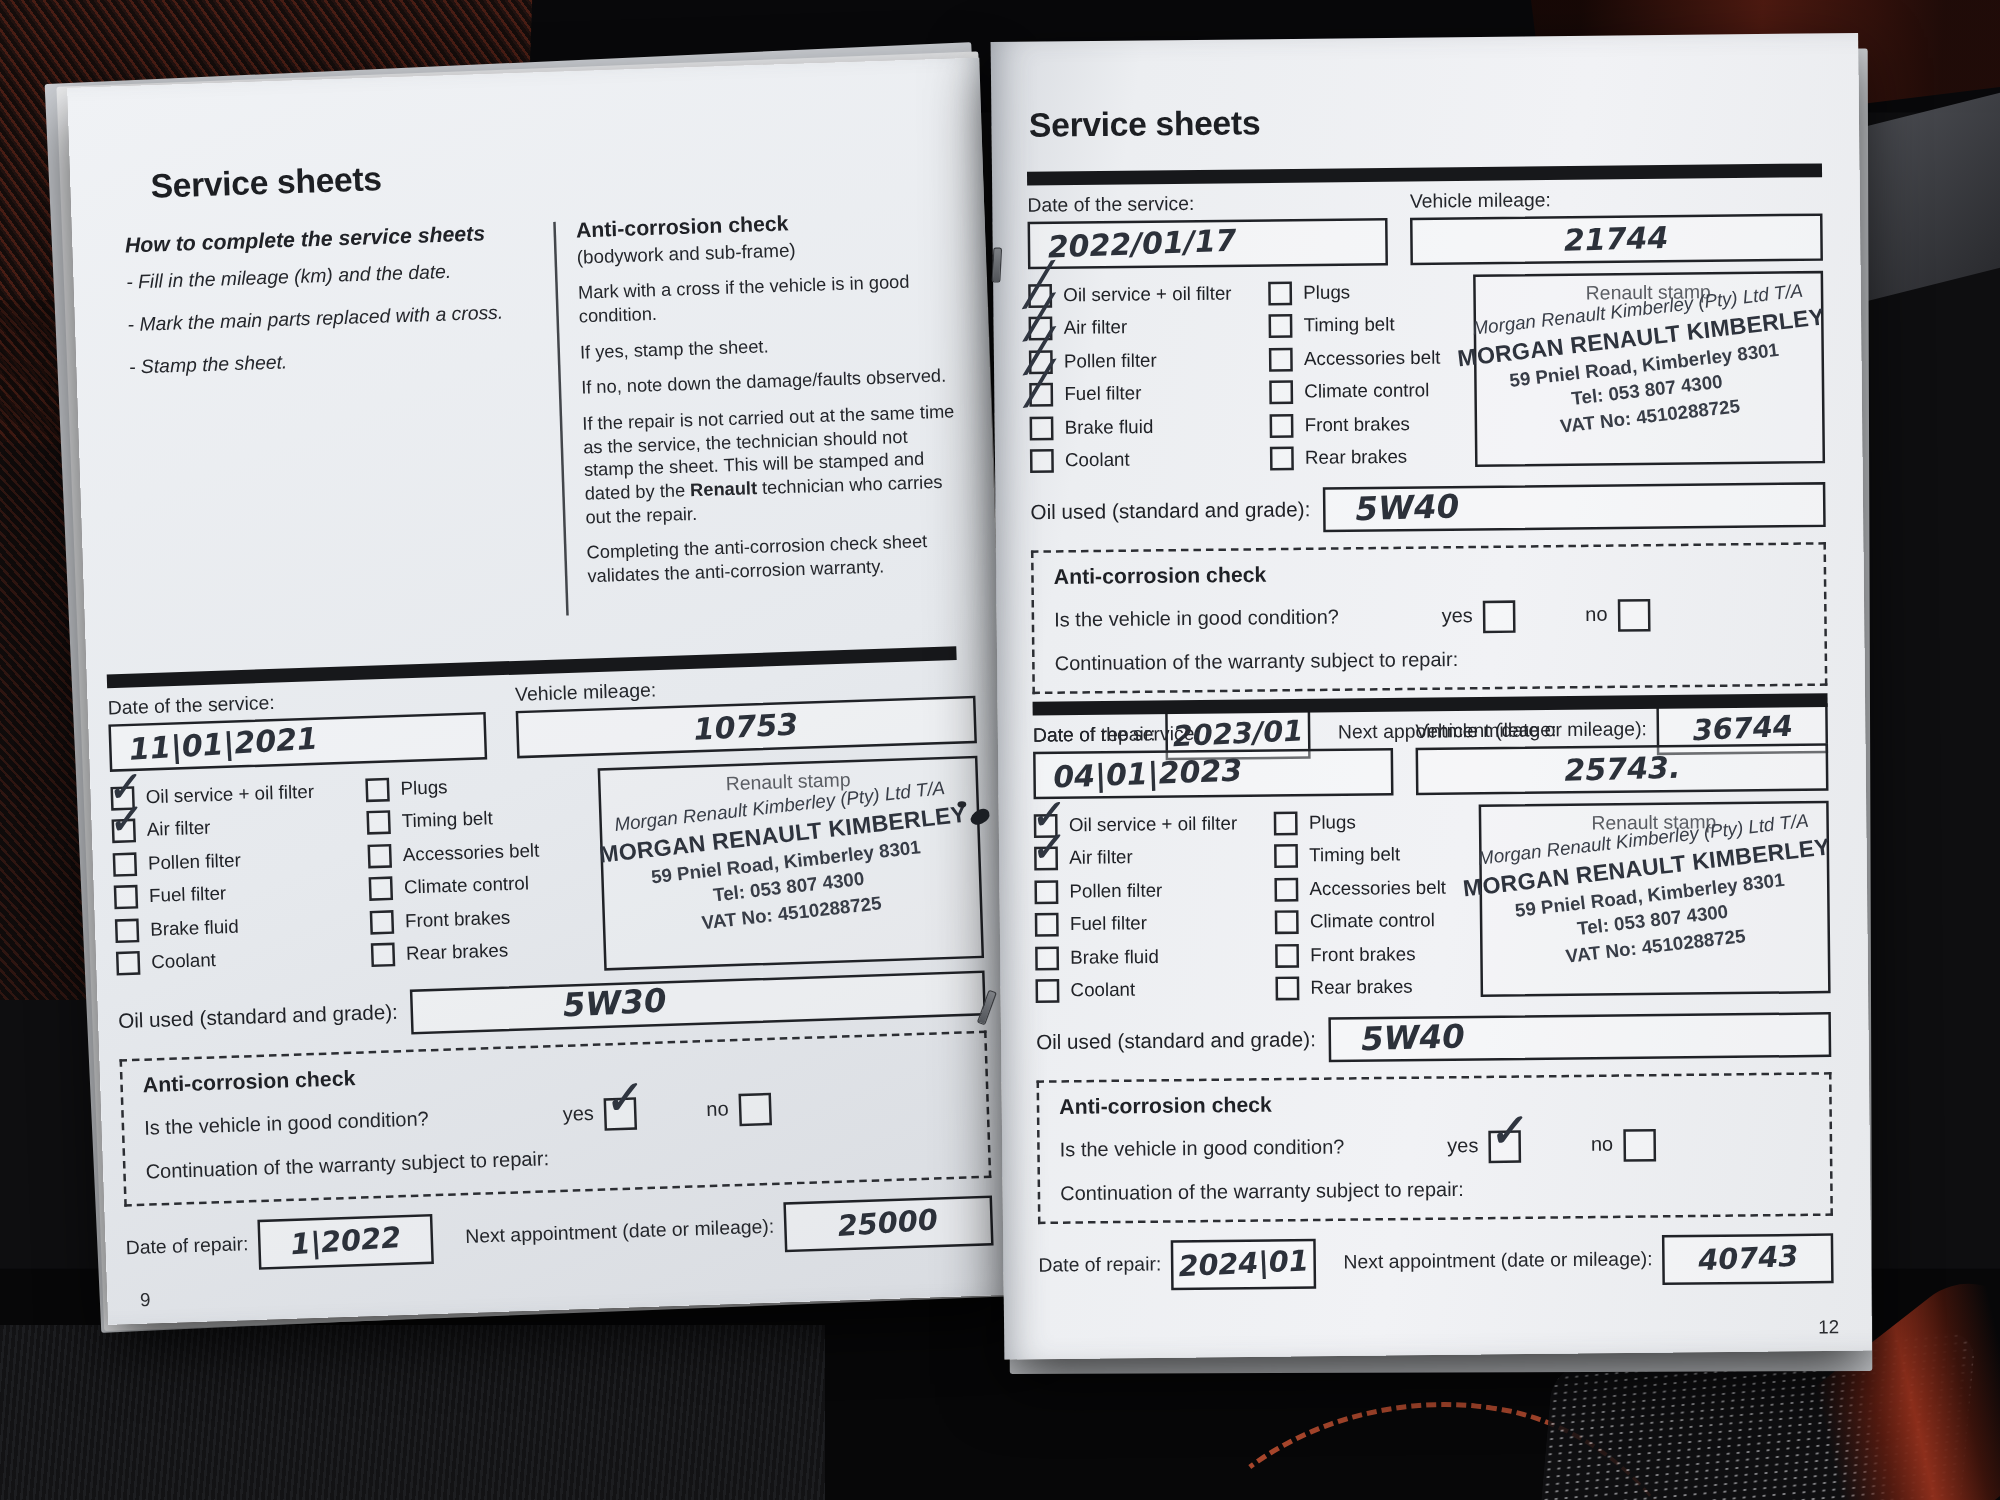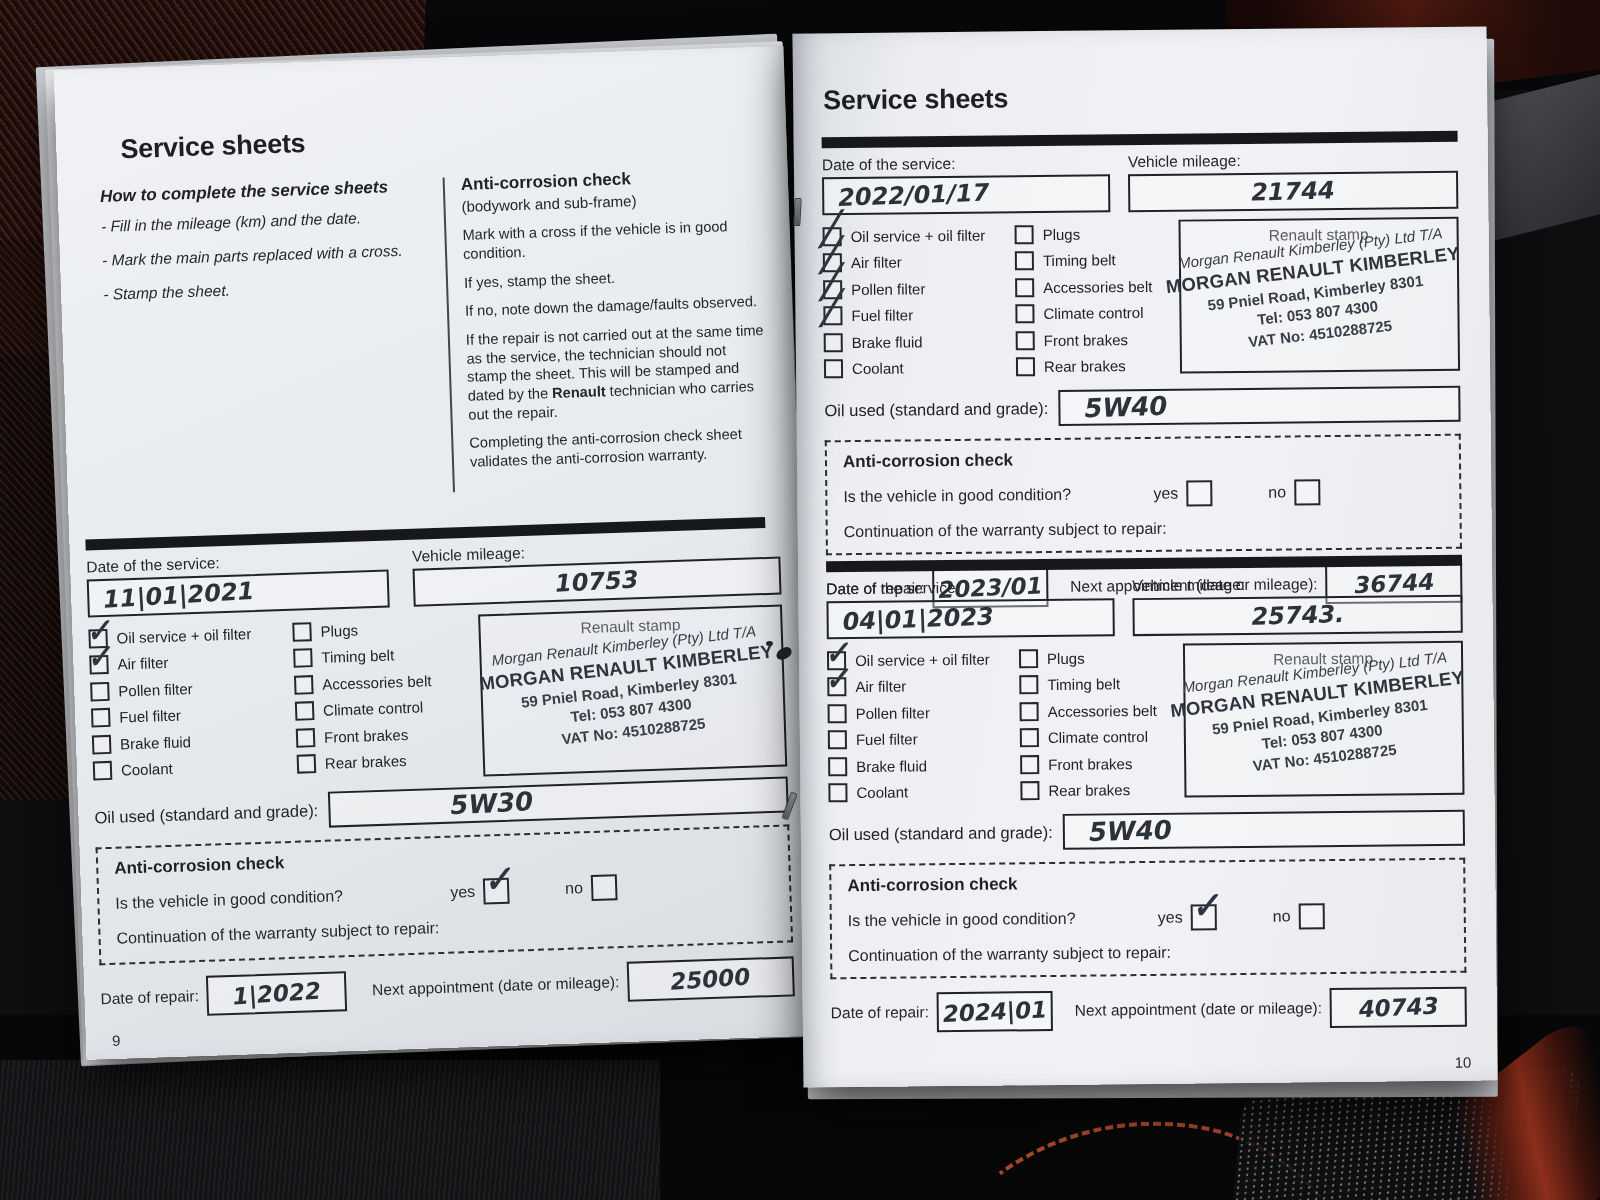--- a/index.html
+++ b/index.html
@@ -608,19 +608,19 @@
       <div class="repbox" style="width:128px">
           <span class="hw hw-rep">2024|01</span>
         </div>
       <span class="replabel" style="margin-left:22px">Next appointment (date or mileage):</span>
       <div class="repbox" style="width:152px">
           <span class="hw hw-rep">40743</span>
         </div>
     </div>
   </div>
 
-  <div class="pageno pn-right">10</div>
+  <div class="pageno pn-right">12</div>
 </div>
 
 <div class="staple top"></div>
 <div class="staple bot"></div>
 <div class="inkblob"></div>
 <div class="inkblob2"></div>
 
 </body></html>

